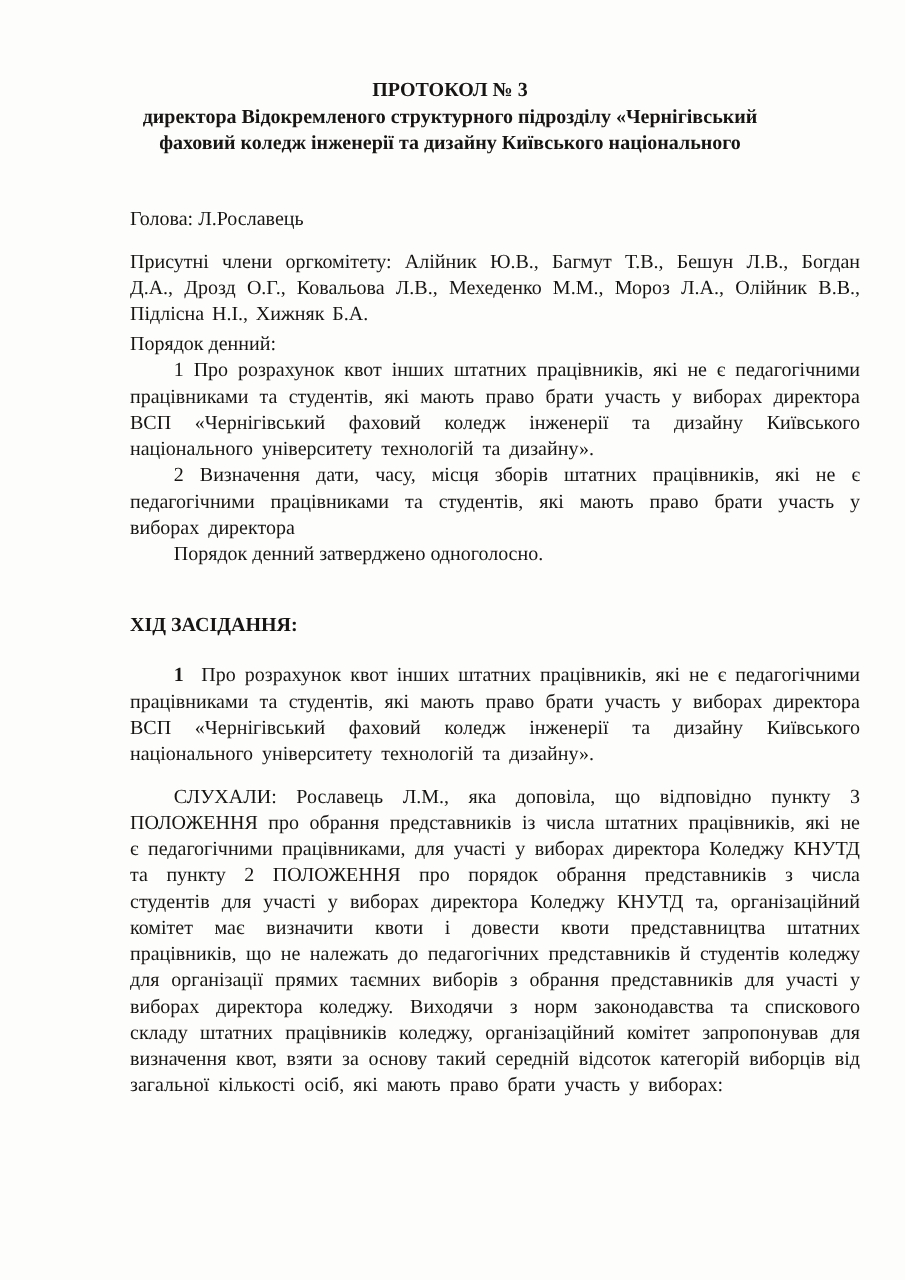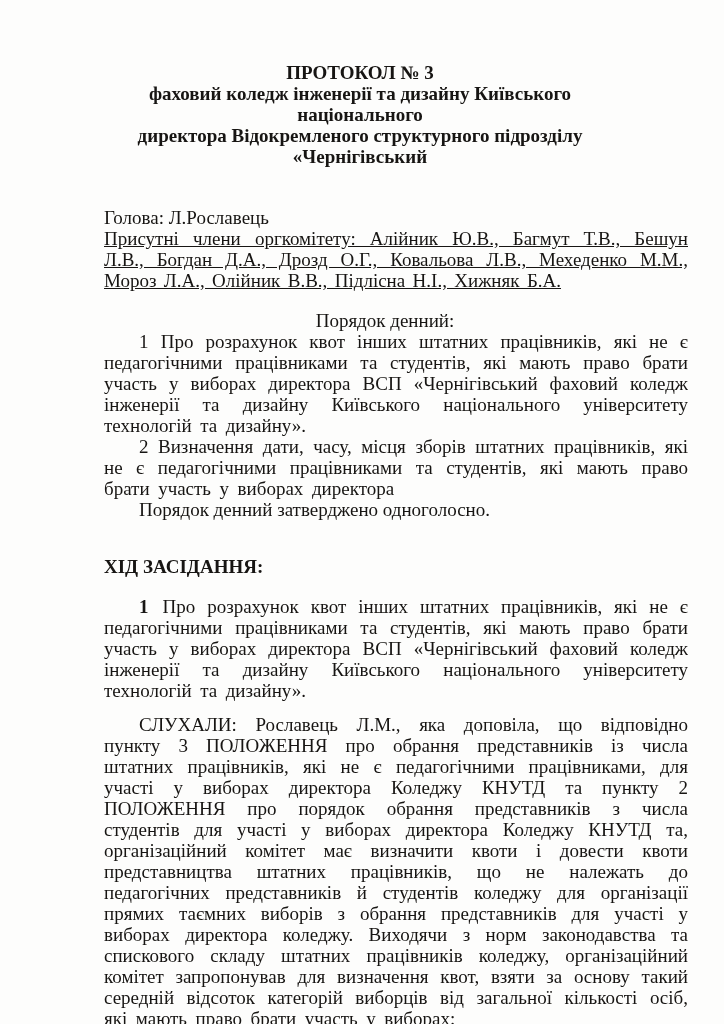--- a/index.html
+++ b/index.html
@@ -8,37 +8,37 @@
     background: #ffffff;
   }
   .page {
     position: relative;
     width: 724px;
     height: 1024px;
     box-sizing: border-box;
     background: #fdfdfc;
     color: #171513;
     font-family: "Liberation Serif", "DejaVu Serif", serif;
-    font-size: 19px;
+    font-size: 16px;
     line-height: 21px;
     padding: 62px 36px 20px 104px;
     overflow: hidden;
   }
   .title-block {
     text-align: center;
     font-weight: bold;
     padding-right: 72px; 
   }
   .title-line { min-height: 21px; }
   .chair-line   { margin-top: 40px; }
   .secretary-line { margin-top: 13px; }
-  .present-line { text-align: justify; word-spacing: 0.14em; text-decoration: underline; }
+  .present-line { margin-top: 13px; text-align: justify; word-spacing: 0.14em; }
   .centered-heading {
-    margin-top: 19px;
-    text-align: center;
+    margin-top: 3px;
+    text-align: left;
     padding-right: 22px;
   }
   .para {
     text-align: justify;
     text-indent: 35px;
     word-spacing: 0.2em;
   }
   .approval { text-indent: 35px; }
   .proc-heading {
     margin-top: 36px;
@@ -52,22 +52,22 @@
     margin-right: 14px;
   }
 </style>
 </head>
 <body>
 
 <div class="page">
 
   <div class="title-block">
     <div class="title-line">ПРОТОКОЛ № 3</div>
+    <div class="title-line">директора Відокремленого структурного підрозділу «Чернігівський</div>
     <div class="title-line">фаховий коледж інженерії та дизайну Київського національного</div>
-    <div class="title-line">директора Відокремленого структурного підрозділу «Чернігівський</div>
   </div>
 
   <div class="chair-line">Голова:  Л.Рославець</div>
 
 
   <div class="present-line">Присутні члени оргкомітету: Алійник Ю.В., Багмут Т.В., Бешун Л.В., Богдан Д.А., Дрозд О.Г., Ковальова Л.В., Мехеденко М.М., Мороз Л.А., Олійник В.В., Підлісна Н.І., Хижняк Б.А.</div>
 
   <div class="centered-heading">Порядок денний:</div>
 
   <div class="para">1 Про розрахунок квот інших штатних працівників, які не є педагогічними працівниками та студентів, які мають право брати участь у виборах директора ВСП «Чернігівський фаховий коледж інженерії та дизайну Київського національного університету технологій та дизайну».</div>

